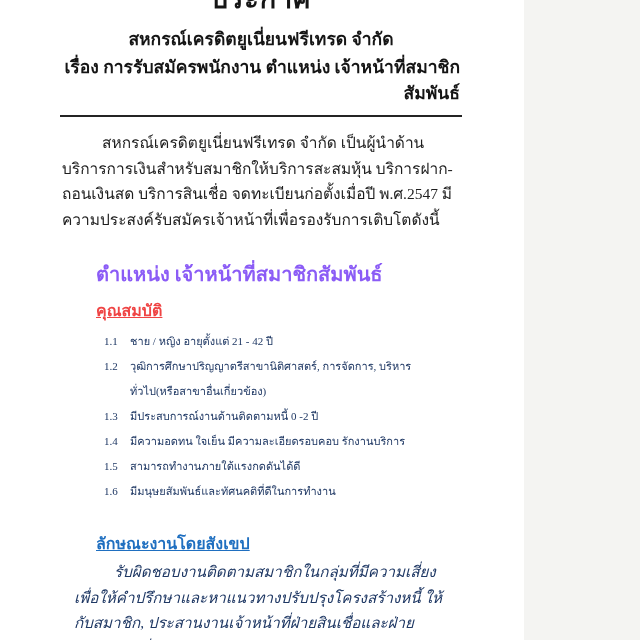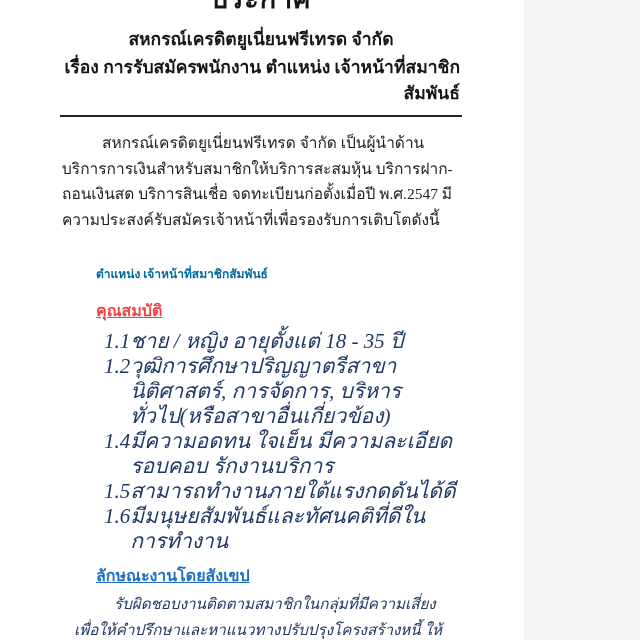--- a/index.html
+++ b/index.html
@@ -24,33 +24,33 @@
     margin-top:3px;line-height:26px;
   }
   .rule{
     border:none;border-top:2.6px solid #242424;margin:9px -2px 0 -2px;
   }
   .intro{
     margin:13px 0 0 0;font-size:15.5px;line-height:25.5px;color:#1e1e1e;
     text-indent:40px;text-align:left;
   }
   .position-heading{
-    margin:31px 0 0 34px;font-size:12px;font-weight:bold;color:#0369a1;
+    margin:31px 0 0 34px;font-size:20px;font-weight:bold;color:#8b5cf6;
     line-height:22px;
   }
   .qual-heading{
     margin:15px 0 0 34px;font-size:16px;font-weight:bold;color:#ef4444;
     text-decoration:underline;line-height:22px;
   }
   .qual-list{margin:7px 0 0 42px;padding:0;list-style:none;color:#1f3864;}
-  .qual-item{display:flex;font-size:21px;line-height:25px;font-style:italic;}
+  .qual-item{display:flex;font-size:11px;line-height:25px;}
   .qual-no{flex:0 0 26px;}
   .qual-text{flex:1;}
   .section-heading{
-    margin:11px 0 0 34px;font-size:16px;font-weight:bold;color:#1f6fc0;
+    margin:29px 0 0 34px;font-size:16px;font-weight:bold;color:#1f6fc0;
     text-decoration:underline;line-height:22px;
   }
   .jobdesc{
     margin:4px 0 0 12px;font-size:15.2px;line-height:25.5px;color:#1f3864;
     font-style:italic;text-indent:40px;
   }
 </style>
 </head>
 <body>
 
@@ -66,25 +66,29 @@
 
   <p class="intro">สหกรณ์เครดิตยูเนี่ยนฟรีเทรด   จำกัด   เป็นผู้นำด้านบริการการเงินสำหรับสมาชิกให้บริการสะสมหุ้น บริการฝาก-ถอนเงินสด บริการสินเชื่อ จดทะเบียนก่อตั้งเมื่อปี พ.ศ.2547  มีความประสงค์รับสมัครเจ้าหน้าที่เพื่อรองรับการเติบโตดังนี้</p>
 
   <div class="position-heading">ตำแหน่ง เจ้าหน้าที่สมาชิกสัมพันธ์</div>
 
   <div class="qual-heading">คุณสมบัติ</div>
 
   <ul class="qual-list">
     <li class="qual-item">
       <span class="qual-no">1.1</span>
-      <span class="qual-text">ชาย / หญิง  อายุตั้งแต่  18 - 35  ปี</span>
+      <span class="qual-text">ชาย / หญิง  อายุตั้งแต่  21 - 42  ปี</span>
     </li>
     <li class="qual-item">
       <span class="qual-no">1.2</span>
       <span class="qual-text">วุฒิการศึกษาปริญญาตรีสาขานิติศาสตร์, การจัดการ, บริหารทั่วไป(หรือสาขาอื่นเกี่ยวข้อง)</span>
+    </li>
+    <li class="qual-item">
+      <span class="qual-no">1.3</span>
+      <span class="qual-text">มีประสบการณ์งานด้านติดตามหนี้  0 -2 ปี</span>
     </li>
     <li class="qual-item">
       <span class="qual-no">1.4</span>
       <span class="qual-text">มีความอดทน ใจเย็น มีความละเอียดรอบคอบ  รักงานบริการ</span>
     </li>
     <li class="qual-item">
       <span class="qual-no">1.5</span>
       <span class="qual-text">สามารถทำงานภายใต้แรงกดดันได้ดี</span>
     </li>
     <li class="qual-item">

